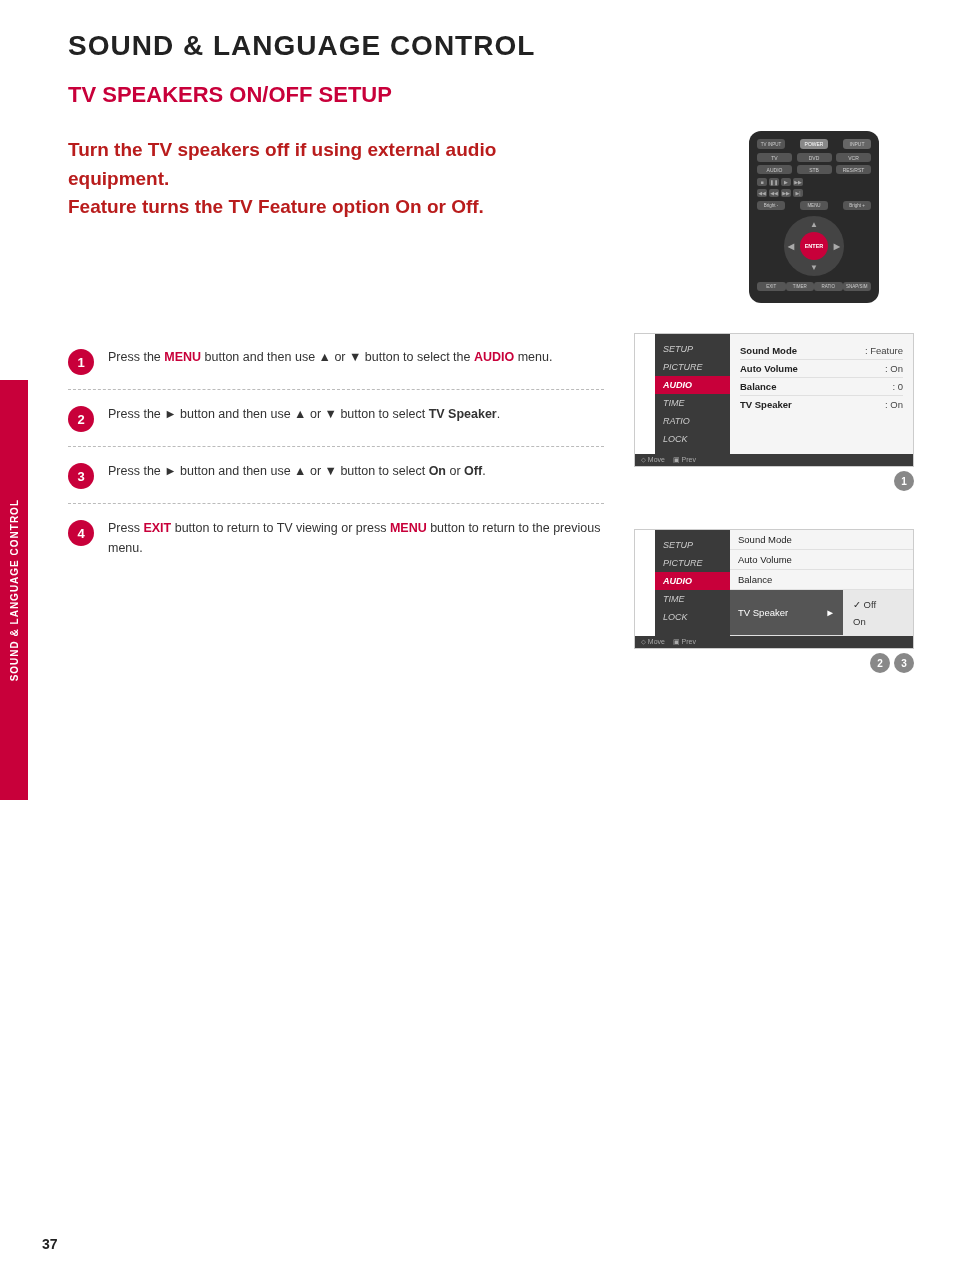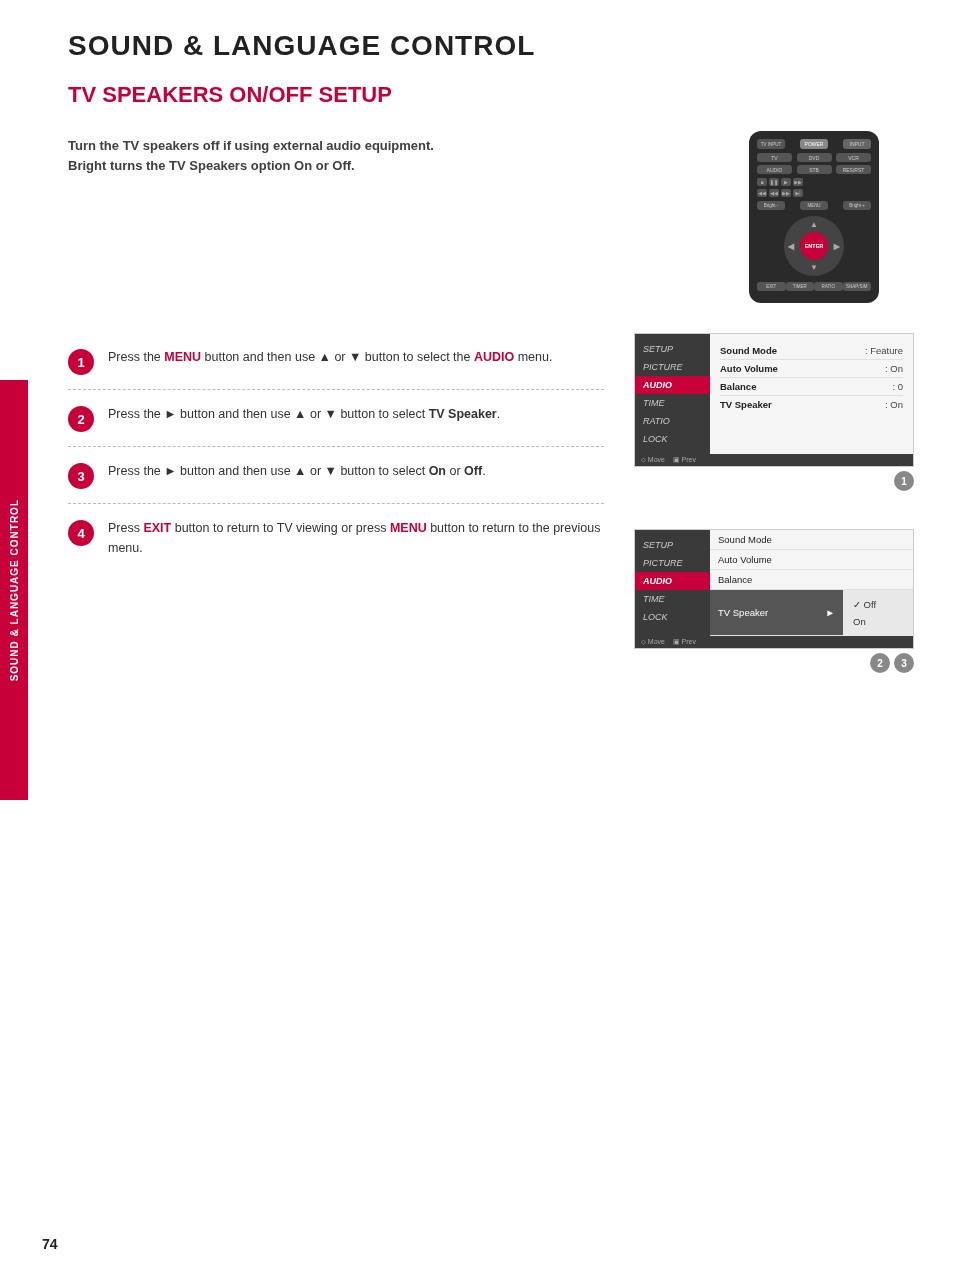--- a/index.html
+++ b/index.html
@@ -63,23 +63,23 @@
 
     
     .top-area {
       display: flex;
       flex-direction: row;
       justify-content: space-between;
       margin-bottom: 30px;
     }
     .description {
       max-width: 430px;
-      font-size: 13px;
-      font-weight: bold;
-      color: #404040;
+      font-size: 19px;
+      font-weight: bold;
+      color: #b91c1c;
       line-height: 1.5;
       padding-top: 10px;
     }
 
     
     .remote-wrapper {
       width: 200px;
       display: flex;
       justify-content: center;
       align-items: flex-start;
@@ -259,20 +259,21 @@
     .menu-screenshot {
       width: 280px;
       background: #fff;
       border: 1px solid #ccc;
       position: relative;
       margin-bottom: 4px;
     }
     .menu-screenshot-inner {
       display: flex;
       flex-direction: row;
+      margin-left: 20px;
     }
     .menu-left {
       width: 75px;
       background: #3a3a3a;
       padding: 6px 0;
     }
     .menu-item {
       padding: 4px 8px;
       font-size: 9px;
       color: #ccc;
@@ -388,21 +389,21 @@
 
 <div class="main-content">
 
   <h1 class="page-title">SOUND &amp; LANGUAGE CONTROL</h1>
 
   <h2 class="section-title">TV SPEAKERS ON/OFF SETUP</h2>
 
   <div class="top-area">
     <div class="description">
       <span>Turn the TV speakers off if using external audio equipment.</span><br>
-      <span>Bright turns the TV Speakers option On or Off.</span>
+      <span>Feature turns the TV Feature option On or Off.</span>
     </div>
 
     <div class="remote-wrapper">
       <div class="remote">
 
         <div class="remote-top-row">
           <div class="remote-btn-sm" style="font-size:4.5px;">TV INPUT</div>
           <div class="remote-power-btn">POWER</div>
           <div class="remote-input-btn">INPUT</div>
         </div>
@@ -594,13 +595,13 @@
           <div class="badge-circle">3</div>
         </div>
       </div>
 
     </div>
 
   </div>
 
 </div>
 
-<div class="page-number">74</div>
+<div class="page-number">37</div>
 
 </body></html>

